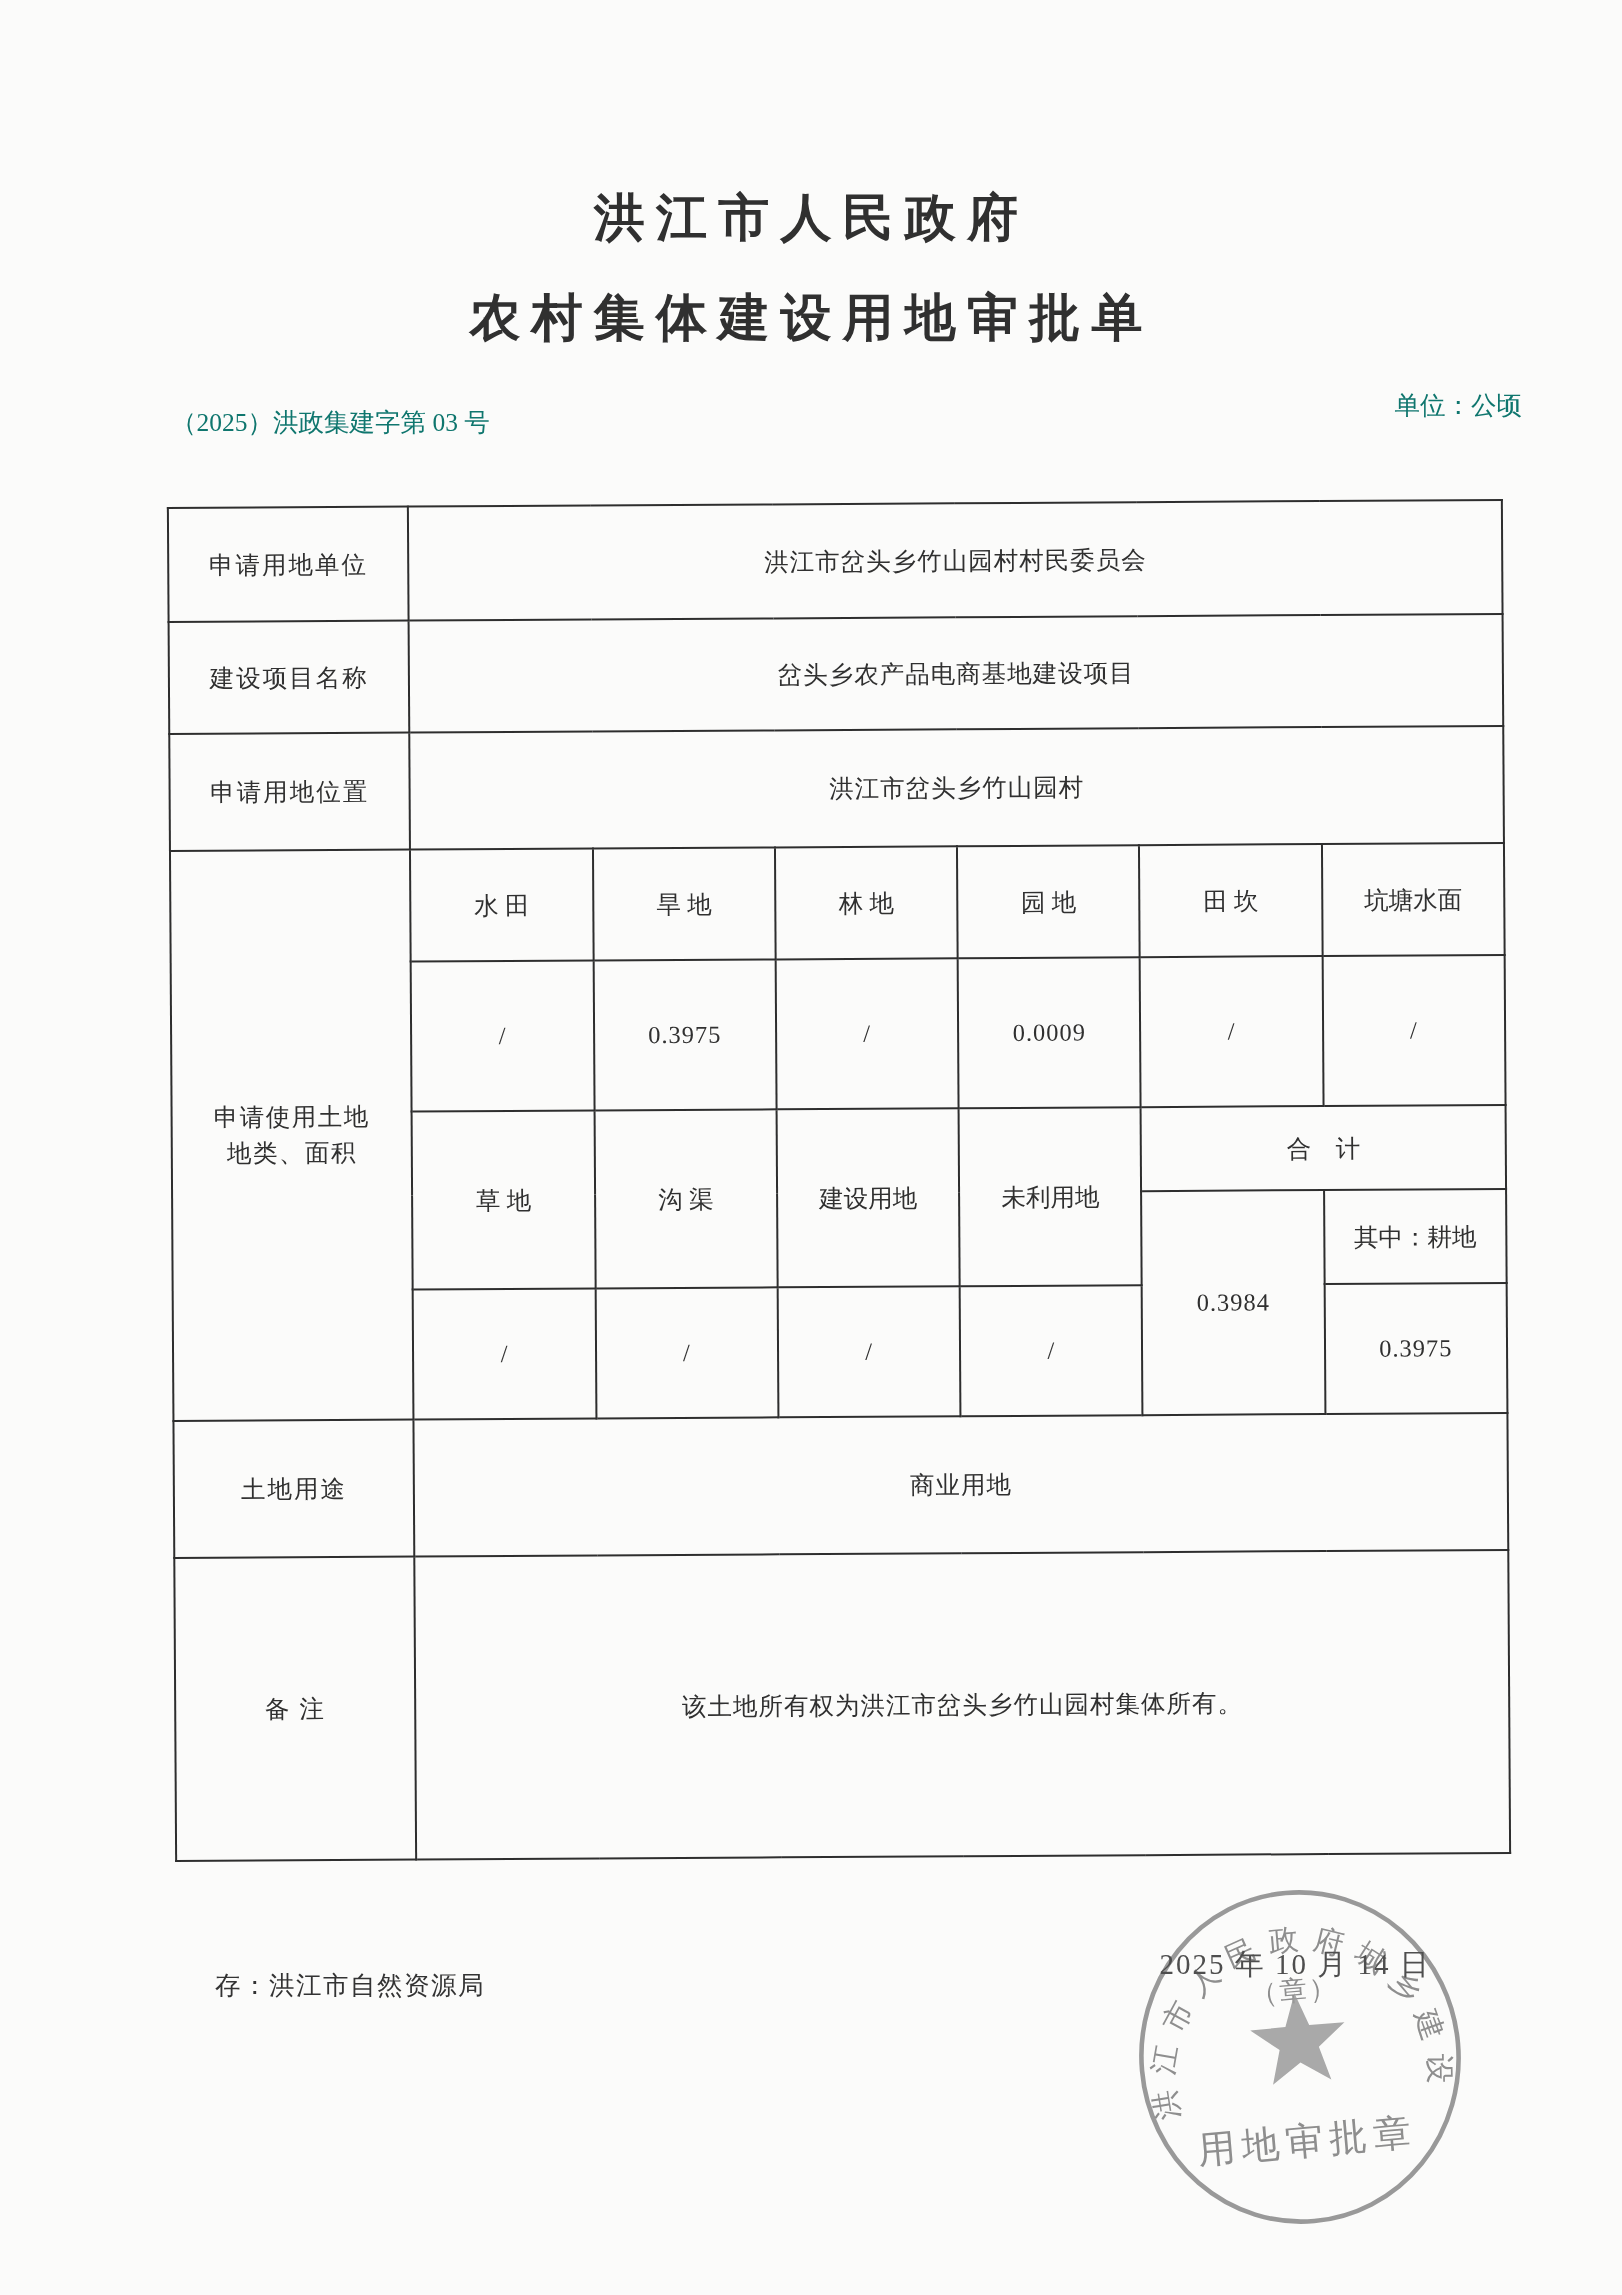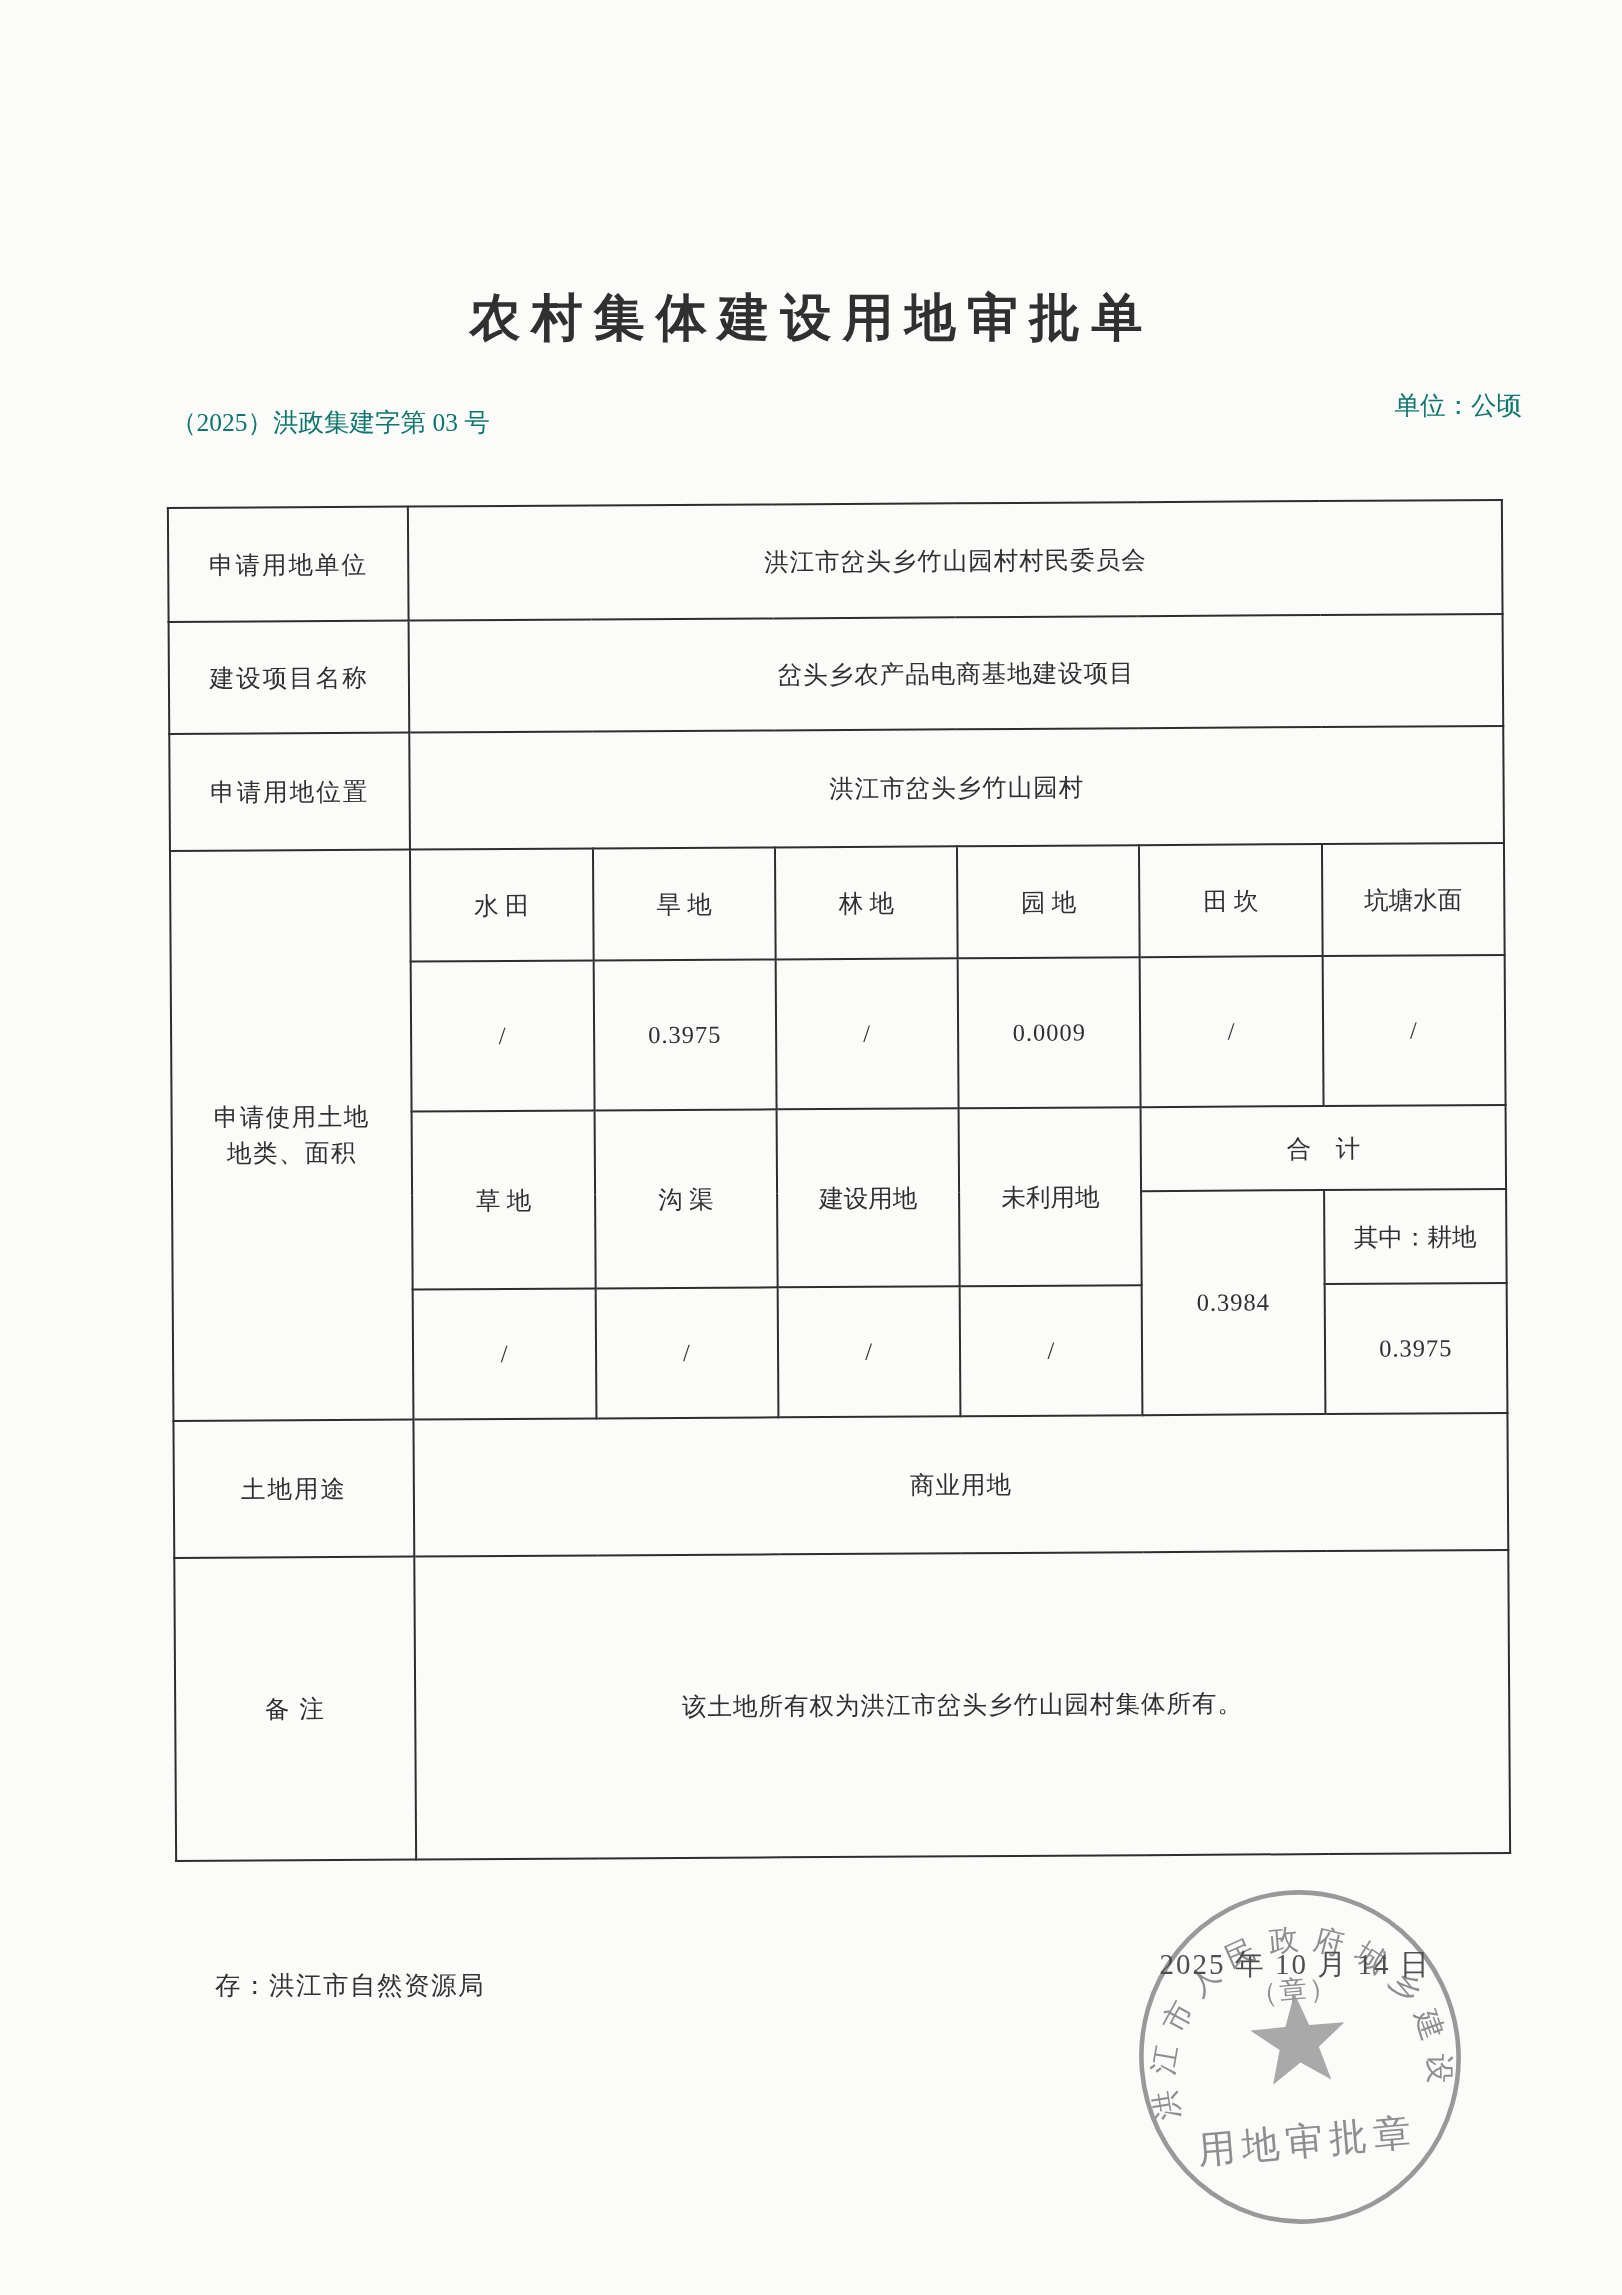--- a/index.html
+++ b/index.html
@@ -67,20 +67,21 @@
     position:absolute;left:1088px;top:1945px;width:414px;
     text-align:center;font-size:29px;letter-spacing:2px;
     color:#4e4e4e;white-space:nowrap;
   }
 </style>
 </head>
 <body>
 
 <div class="page">
 
+  <div class="title title1">洪江市人民政府</div>
   <div class="title title2">农村集体建设用地审批单</div>
 
   <div class="meta-row">
     <span>（2025）洪政集建字第 03 号</span>
     <span class="meta-unit">单位：公顷</span>
   </div>
 
   <table class="approval">
     <colgroup>
       <col class="c-label">

